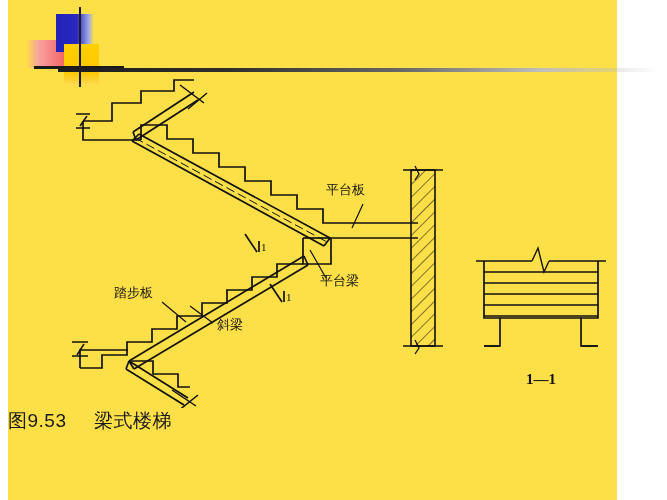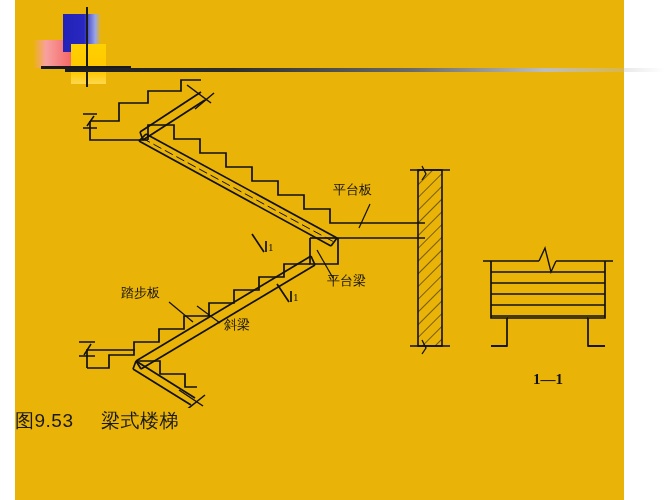--- a/index.html
+++ b/index.html
@@ -10,24 +10,24 @@
   }
   body {
     width: 667px;
     height: 500px;
     overflow: hidden;
     font-family: "Liberation Serif", "DejaVu Serif", serif;
     position: relative;
   }
   #slide {
     position: absolute;
-    left: 15px; top: 0;
+    left: 8px; top: 0;
     width: 609px;
     height: 500px;
-    background: #eab308;
+    background: #fde047;
   }
 
   
   .logo-wrap {
     position: absolute;
     left: 18px;
     top: 4px;
     width: 110px;
     height: 80px;
   }

